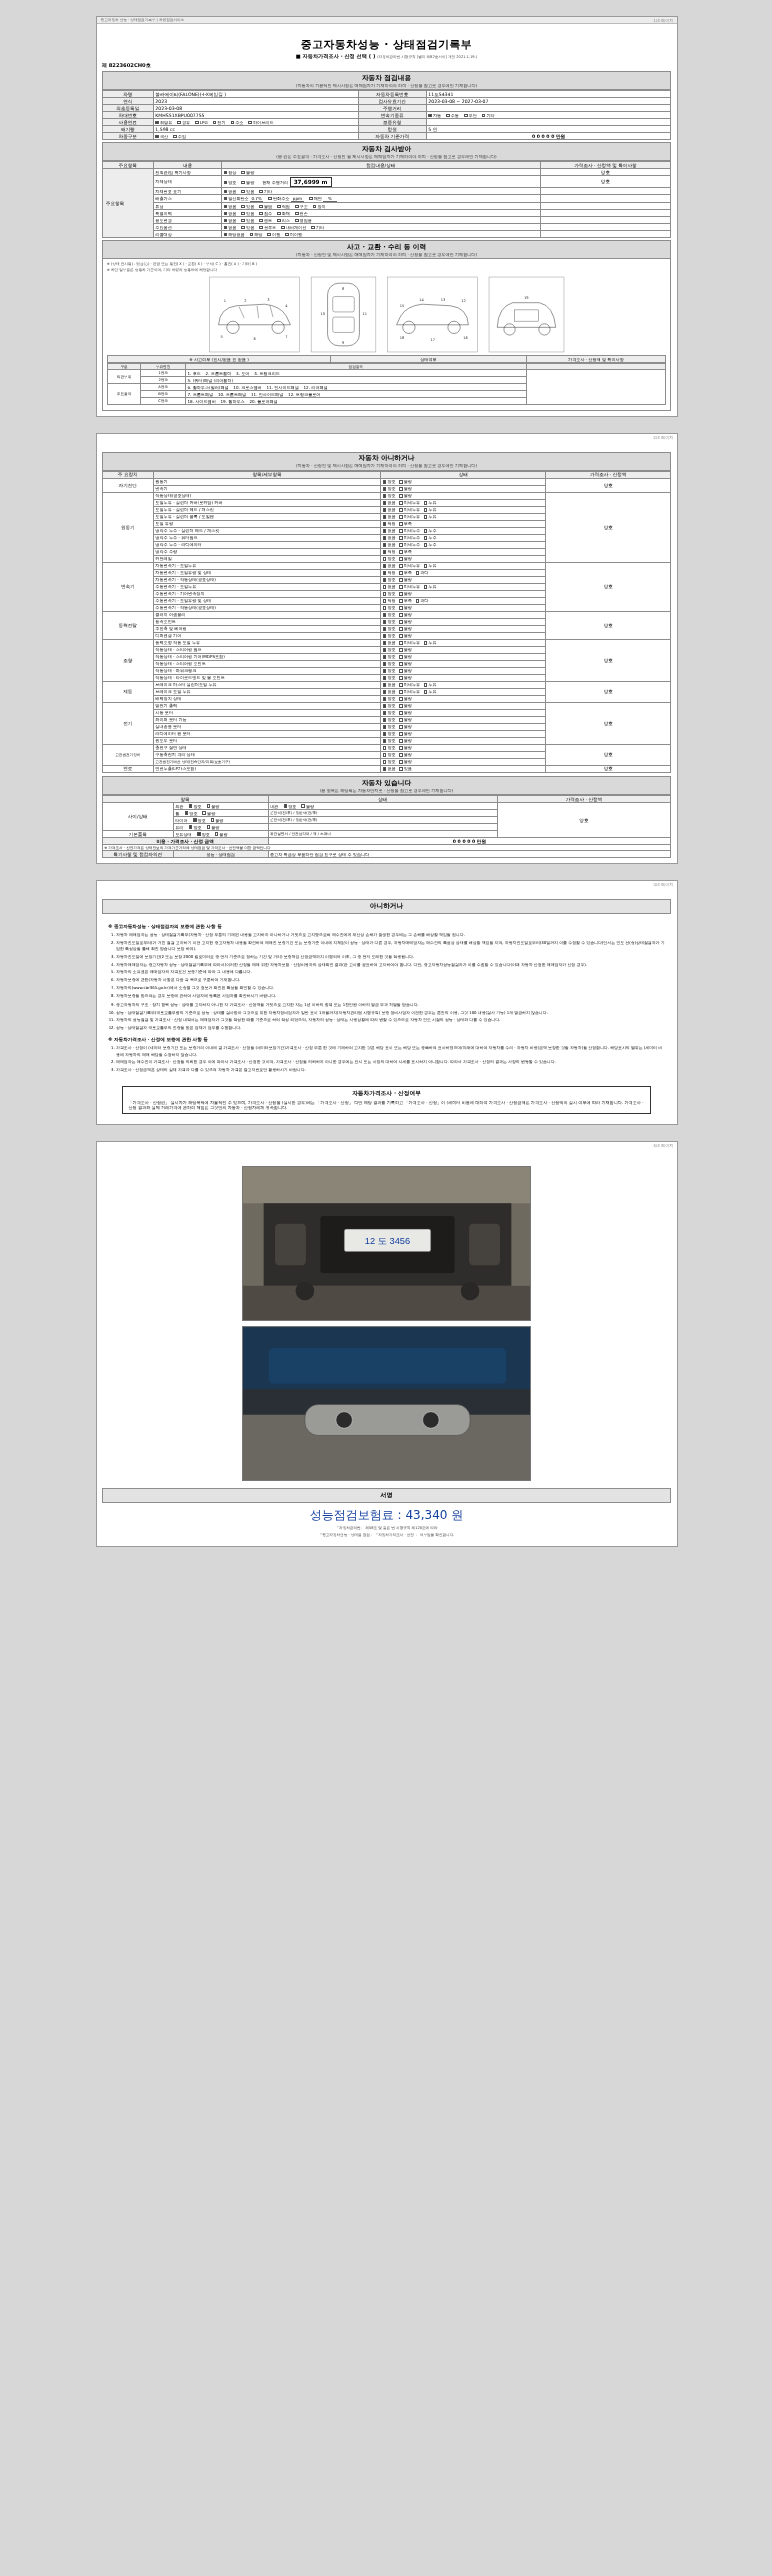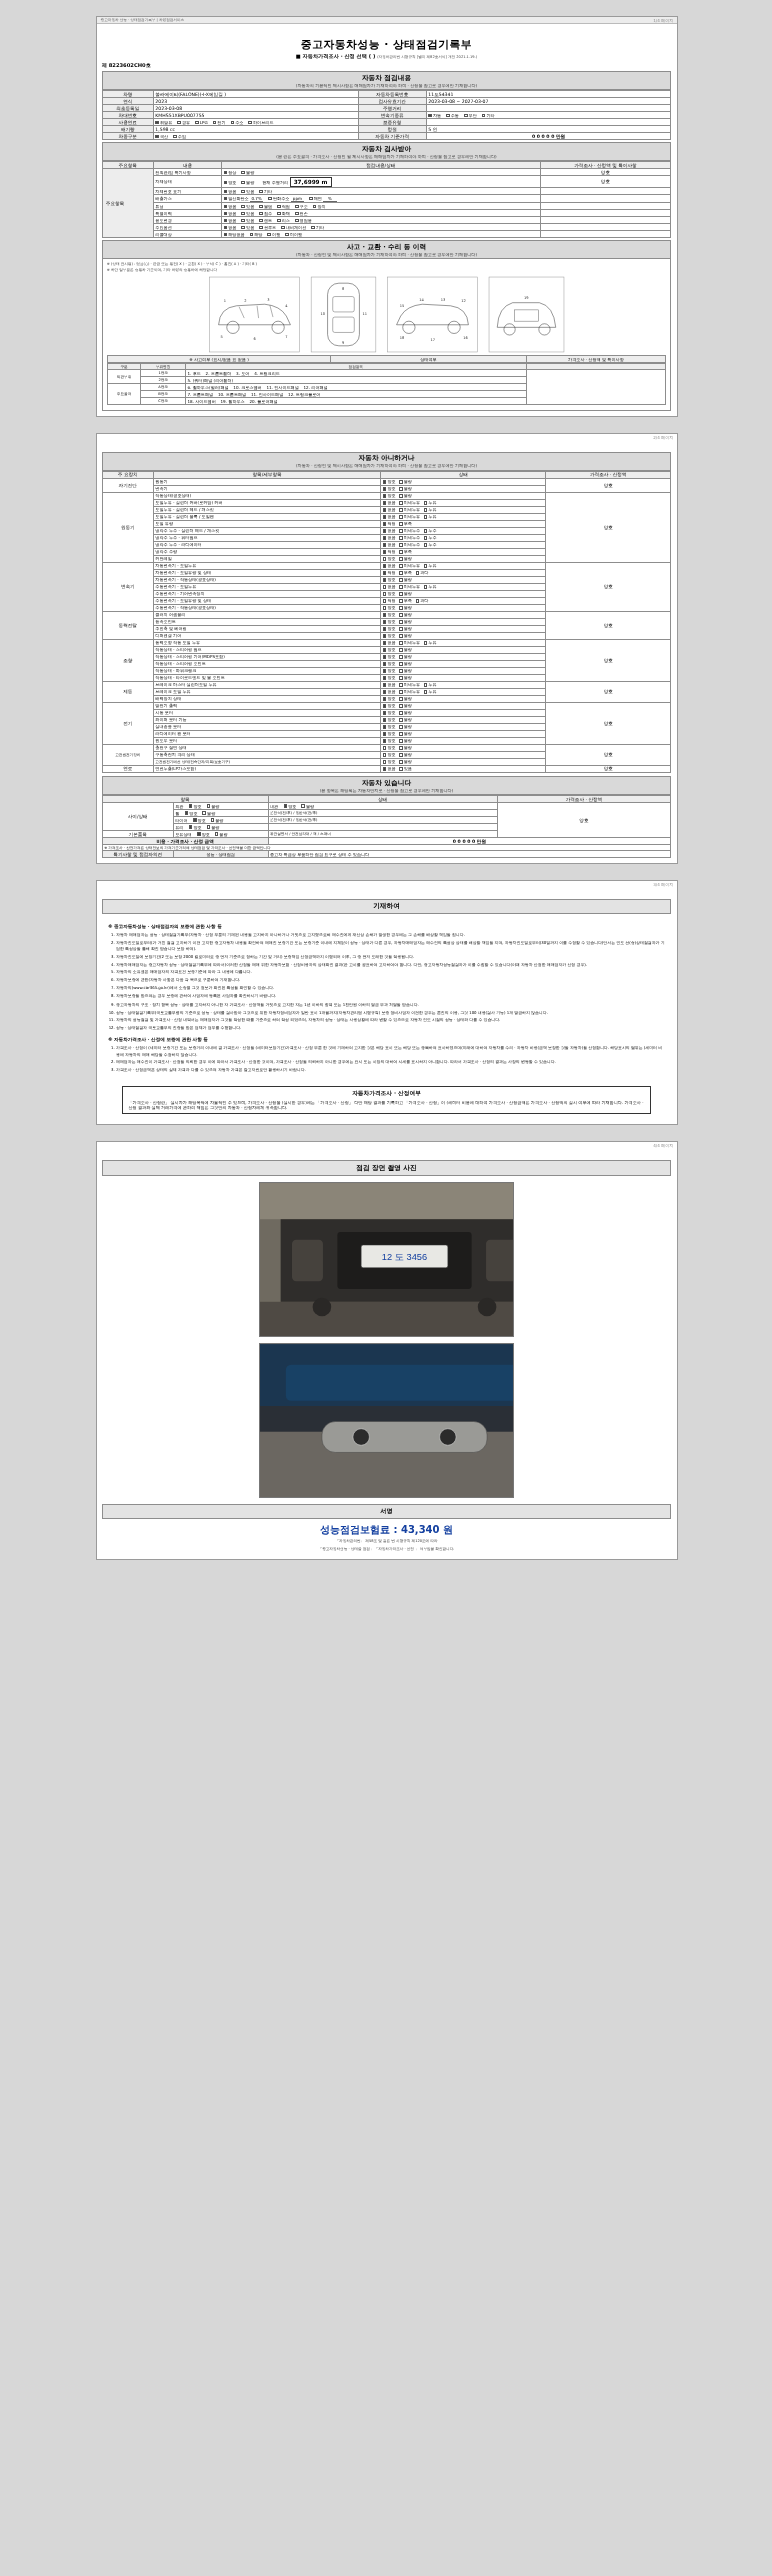--- a/index.html
+++ b/index.html
@@ -72,24 +72,24 @@
   .notice-body h4 { font-size:4.6px; margin:4.6px 0 2.1px; }
   .notice-body ol { margin:0 0 3.1px 8.2px; padding:0; }
   .notice-body li { margin-bottom:1.5px; }
   .declbox { border:1px solid #333; margin:5.2px 20.6px; padding:3.1px 5.2px; font-size:4.1px; }
   .declbox .t { text-align:center; font-weight:bold; font-size:5.7px; margin-bottom:2.1px; }
 
   
   .photo-title { background:#e3e3e3; text-align:center; font-size:6.7px; font-weight:bold;
                  padding:2.6px 0; border:0.5px solid #8d8d8d; }
   .photos { padding:6.2px 0; display:flex; flex-direction:column; align-items:center; gap:5.2px; }
-  .ph { width:255px; height:155px; border:0.5px solid #777; position:relative; overflow:hidden; }
+  .ph { width:289px; height:155px; border:0.5px solid #777; position:relative; overflow:hidden; }
   .sign-band { background:#e3e3e3; text-align:center; font-size:6.2px; font-weight:bold;
                padding:2.1px 0; border:0.5px solid #8d8d8d; }
-  .price { text-align:center; font-size:10px; font-weight:bold; color:#1440a0; padding:4.1px 0 2.1px; }
+  .price { text-align:center; font-size:12px; font-weight:normal; color:#1440a0; padding:4.1px 0 2.1px; }
   .footnote { font-size:3.6px; text-align:center; color:#333; padding:0 0 2.1px; line-height:1.5; }
 
   .greyrow { background:#f3f3f3; }
   .tiny-input { display:inline-block; min-width:13.4px; border-bottom:0.5px solid #666; text-align:center; }
 </style>
 </head>
 <body>
 
 <div class="page">
   <div class="topbar">
@@ -693,21 +693,21 @@
       </tbody>
         </table>
     </div>
   </div>
 </div>
 
 <div class="page">
   <div class="corner">3/4 페이지</div>
   <div class="pagewrap">
     <div class="inner">
-      <div class="notice-title">기재하여</div>
+      <div class="notice-title">아니하거나</div>
       <div class="notice-body">
         <h4>※ 중고자동차성능 · 상태점검자의 보증에 관한 사항 등</h4>
         <ol>
           <li>자동차 매매업자는 성능 · 상태점검기록부(자동차 · 산정 부분의 기재된 내용을 고지하지 아니하거나 거짓으로 고지했으로써 매수인에게 재산상 손해가 발생한 경우에는 그 손해를 배상할 책임을 집니다.</li>
           <li>자동차인도일로부터(가 거친 점검 고지하기 이전 고지한 중고자동차 내용을 확인하여 매매인 보증기간 또는 보증기준 이내에 지체없이 성능 · 상태가 다른 경우, 자동차매매업자는 매수인의 특성상 상태를 배상할 책임을 지며, 자동차인도일로부터(30일까지 이를 수정할 수 있습니다(단서는 인도 선(승)상태점검자가 기업한 특성상을 통해 확인 받습니다 보장 하며).</li>
           <li>자동차인도일에 보장기간(2 또는 보장 2000 킬로미터로 중 먼저 기준으로 정하는 기간 및 거리) 보증책임 산정금액까지 이행되어 이후, 그 중 먼저 도래한 것을 적용됩니다.</li>
           <li>자동차매매업자는 중고자동차 성능 · 상태점검기록부에 따라서(이러한 산정을 매매 위한 자동차보험 · 산정비용자의 상태확인 결과(판 고시를 공표하여 고지하여야 합니다. 다만, 중고자동차성능점검자가 이를 수집할 수 있습니다(이때 자동차 산정한 매매업자가 산정 경우).</li>
           <li>자동차의 소유권은 매매업자의 자격요건 보증기준에 따라 그 내용에 다릅니다.</li>
           <li>자동차보증에 관한(자동차 사항은 다음 각 목으로 구분하여 기재합니다.</li>
           <li>자동차의(www.car365.go.kr)에서 소송별 그것 정보가 확인된 특성을 확인할 수 있습니다.</li>
@@ -731,21 +731,20 @@
         <div>「가격조사 · 산정란」 실시자가 해당목적에 자율적인 수 있으며, 가격조사 · 산정을 (실시한 경우)에는 「가격조사 · 산정」 다만 해당 결과를 기록하고 「가격조사 · 산정」이 (세미터 비용에 대하여 가격조사 · 산정금액은 가격조사 · 산정액의 실시 여부에 따라 기재합니다. 가격조사 · 산정 결과와 실제 거래가격에 관하여 책임은 그것만의 자동차 · 산정자에게 귀속합니다.</div>
       </div>
     </div>
   </div>
 </div>
 
 <div class="page">
   <div class="corner">4/4 페이지</div>
   <div class="pagewrap">
     <div class="inner">
-      <div class="photo-title">점검 장면 촬영 사진</div>
       <div class="photos">
 
         <div class="ph">
           <svg width="289" height="155" viewBox="0 0 560 300">
             <rect width="560" height="300" fill="#6f6a60"></rect>
             <rect x="0" y="0" width="560" height="70" fill="#8b8578"></rect>
             <rect x="0" y="230" width="560" height="70" fill="#4f4a44"></rect>
             <rect x="40" y="70" width="480" height="160" fill="#2f2d2b"></rect>
             <rect x="150" y="95" width="260" height="110" rx="6" fill="#1d1c1b"></rect>
             <rect x="196" y="120" width="168" height="44" rx="4" fill="#e8e8e4" stroke="#333"></rect>

